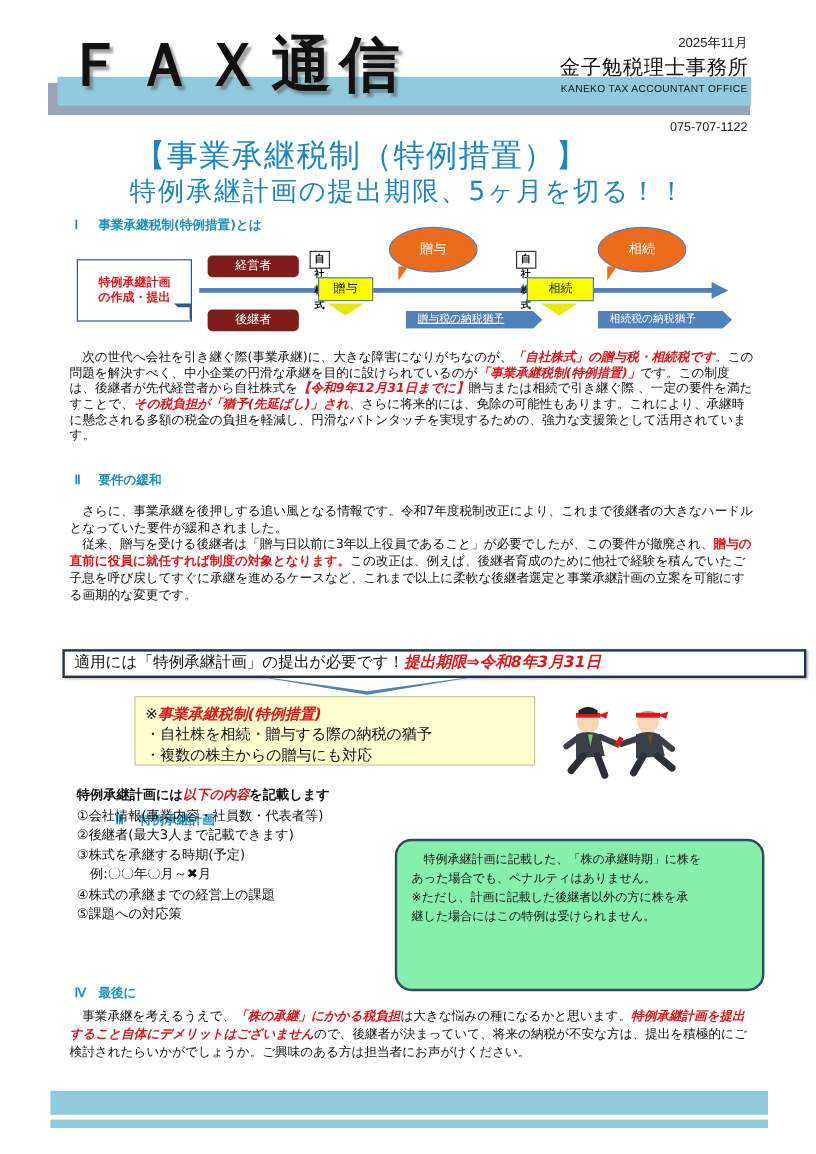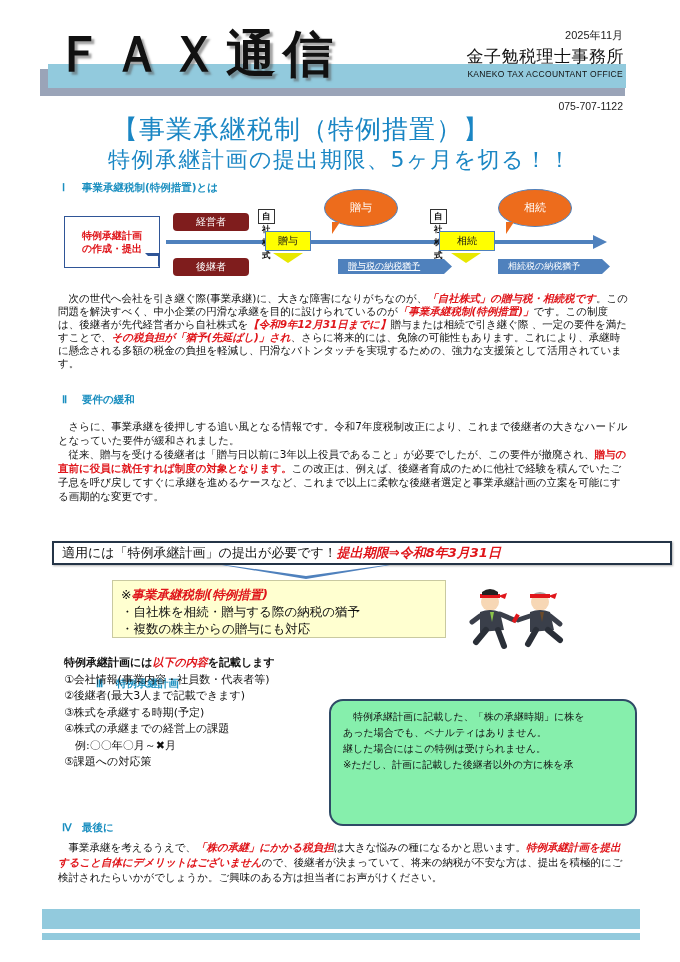--- a/index.html
+++ b/index.html
@@ -155,30 +155,30 @@
 
 <div class="sec-title" style="left:62px; top:677px;padding-left:34px;">
   <span class="sec-num">Ⅲ</span><span>特例承継計画</span>
 </div>
 
 <div class="plan-list">
   <div style="font-weight:700;"><span>特例承継計画には</span><span class="red">以下の内容</span><span>を記載します</span></div>
   <div>①会社情報(事業内容・社員数・代表者等)</div>
   <div>②後継者(最大3人まで記載できます)</div>
   <div>③株式を承継する時期(予定)</div>
+  <div>　例:〇〇年〇月～✖月</div>
   <div>④株式の承継までの経営上の課題</div>
-  <div>　例:〇〇年〇月～✖月</div>
   <div>⑤課題への対応策</div>
 </div>
 
 <div class="note-box">
   <div>　特例承継計画に記載した、「株の承継時期」に株を</div>
   <div>あった場合でも、ペナルティはありません。</div>
+  <div>※ただし、計画に記載した後継者以外の方に株を承</div>
   <div>継した場合にはこの特例は受けられません。</div>
-  <div>※ただし、計画に記載した後継者以外の方に株を承</div>
 </div>
 
 <div class="sec-title" style="left:62px; top:821px;">
   <span class="sec-num">Ⅳ</span><span>最後に</span>
 </div>
 
 <p class="para" style="top:840px; line-height:15px;"><span>　事業承継を考えるうえで、</span><span class="red">「株の承継」にかかる税負担</span><span>は大きな悩みの種になるかと思います。</span><span class="red">特例承継計画を提出すること自体にデメリットはございません</span><span>ので、後継者が決まっていて、将来の納税が不安な方は、提出を積極的にご検討されたらいかがでしょうか。ご興味のある方は担当者にお声がけください。</span></p>
 
 <div class="footer-band1"></div>
 <div class="footer-band2"></div>

